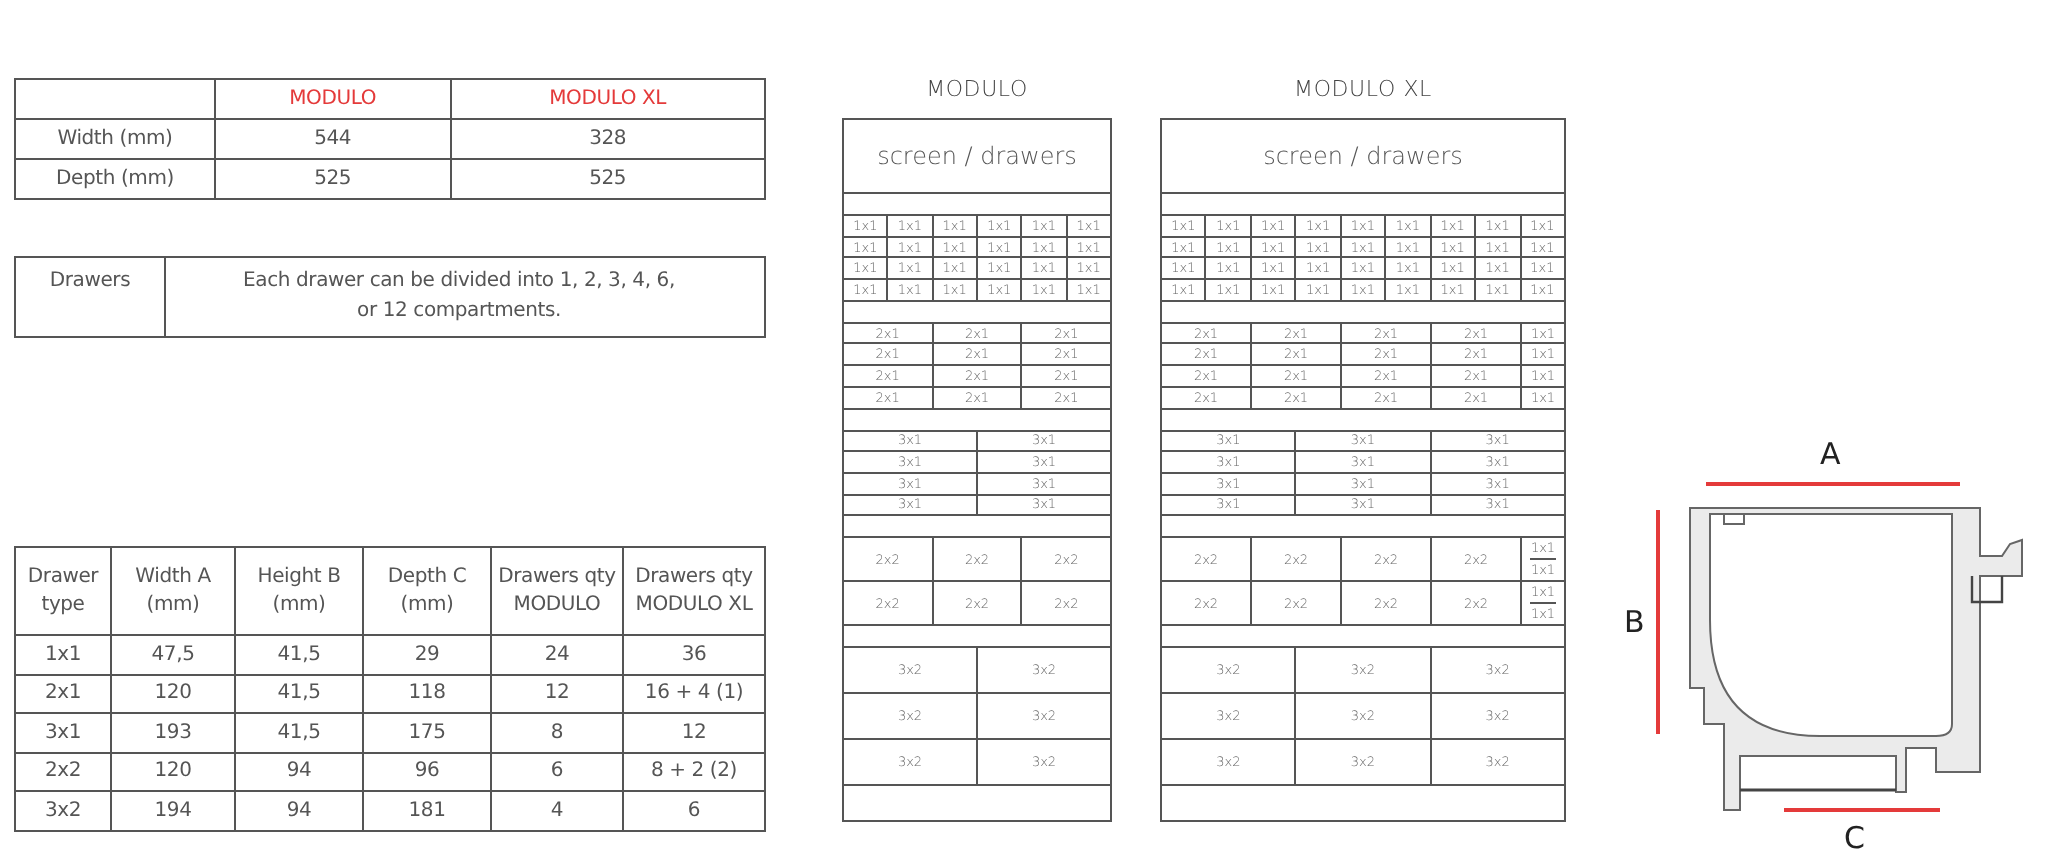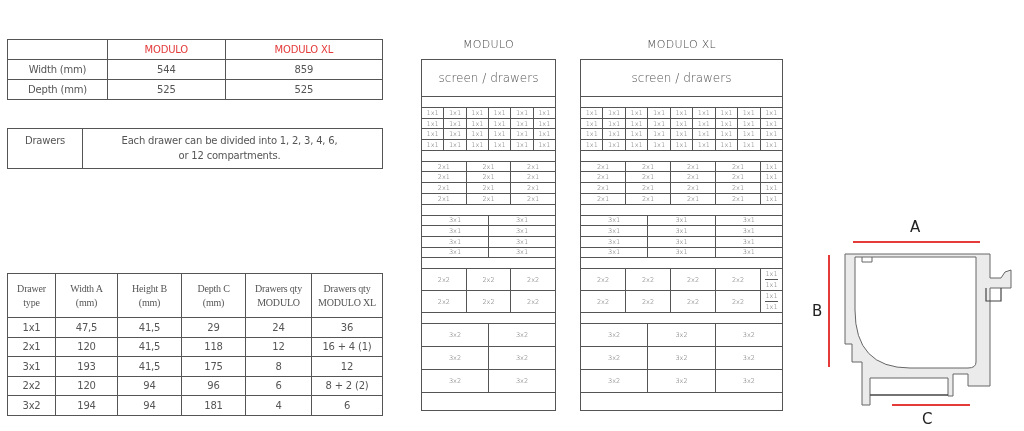--- a/index.html
+++ b/index.html
@@ -16,21 +16,21 @@
 
   
   #info { left: 7px; top: 128px; width: 376px; }
   #info td { vertical-align: top; text-align: center; padding: 5px 7px; line-height: 14.5px; }
   #info td.k { width: 75px; }
   #info td.v { padding-left: 1px; }
   #info tr.cap td { height: 139px; }
 
   
   #drw { left: 7px; top: 273px; width: 376px; }
-  #drw th { height: 44px; text-align: center; line-height: 14px; font-size: 10px; font-family: Liberation Serif, serif; }
+  #drw th { height: 44px; text-align: center; line-height: 14px; font-size: 10px; }
   #drw td { height: 19.5px; text-align: center; }
 
   
   .cab-title { position: absolute; top: 38px; font-size: 11px; color: #444; text-align: center; letter-spacing: 0.3px; }
   .cab { position: absolute; top: 59px; border: 1.5px solid #555; background: #fff; display: flex; flex-direction: column; }
   .screen { height: 37px; border-bottom: 1.5px solid #555; display: flex; align-items: center; justify-content: center; font-size: 12px; color: #555; text-align: right; }
   .gap { height: 11px; border-bottom: 1.5px solid #555; }
   .row { display: flex; border-bottom: 1.5px solid #555; }
   .cell { flex: 1; border-right: 1px solid #555; font-size: 6.5px; color: #666; display: flex; align-items: center; justify-content: center; }
   .cell:last-child { border-right: none; }
@@ -57,21 +57,21 @@
 <table id="dims">
   <tbody>
       <tr>
     <td style="width:100px"></td>
     <td class="red">MODULO</td>
     <td class="red">MODULO XL</td>
   </tr>
   <tr>
     <td>Width (mm)</td>
     <td>544</td>
-    <td>859</td>
+    <td>328</td>
   </tr>
   <tr>
     <td>Depth (mm)</td>
     <td>525</td>
     <td>525</td>
   </tr>
 </tbody>
   </table>
 
 <table id="info">

